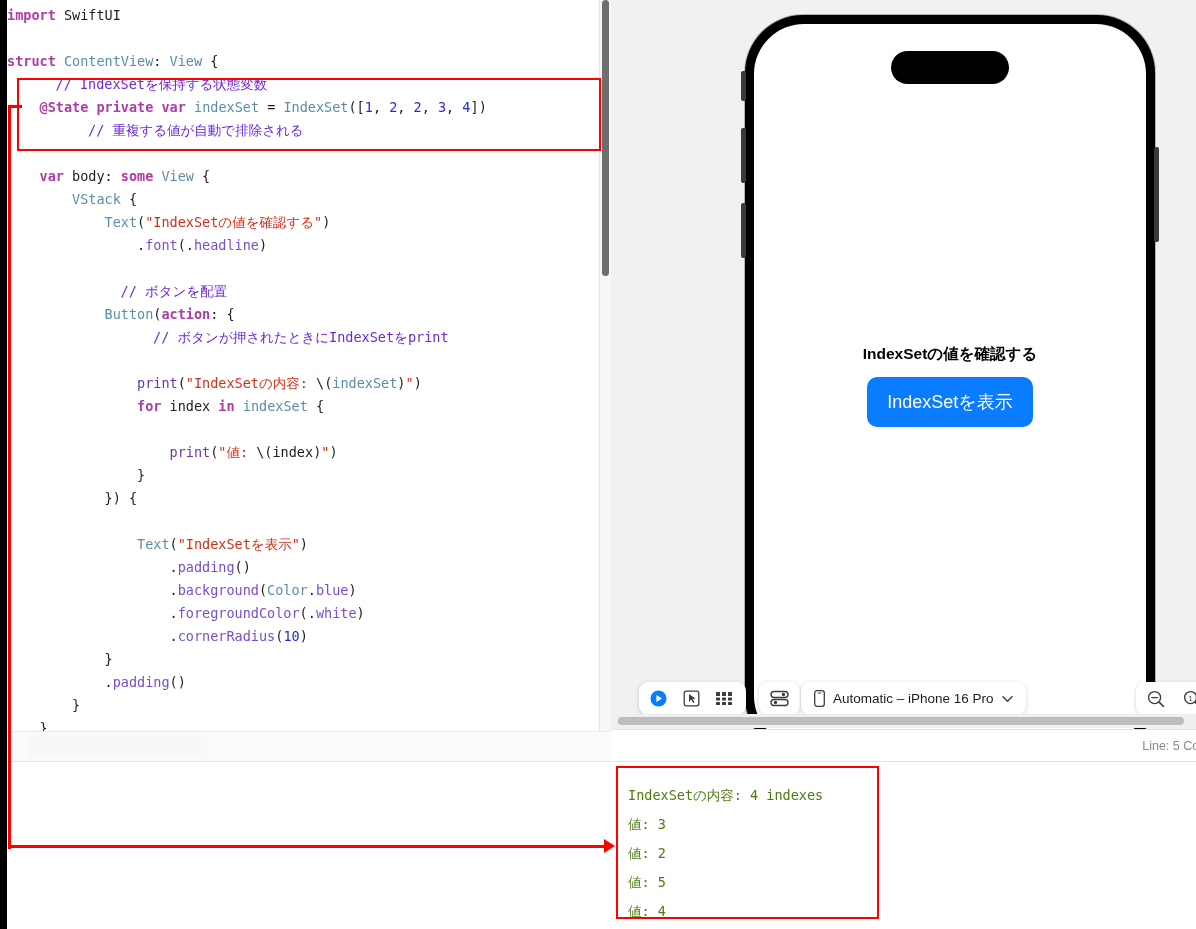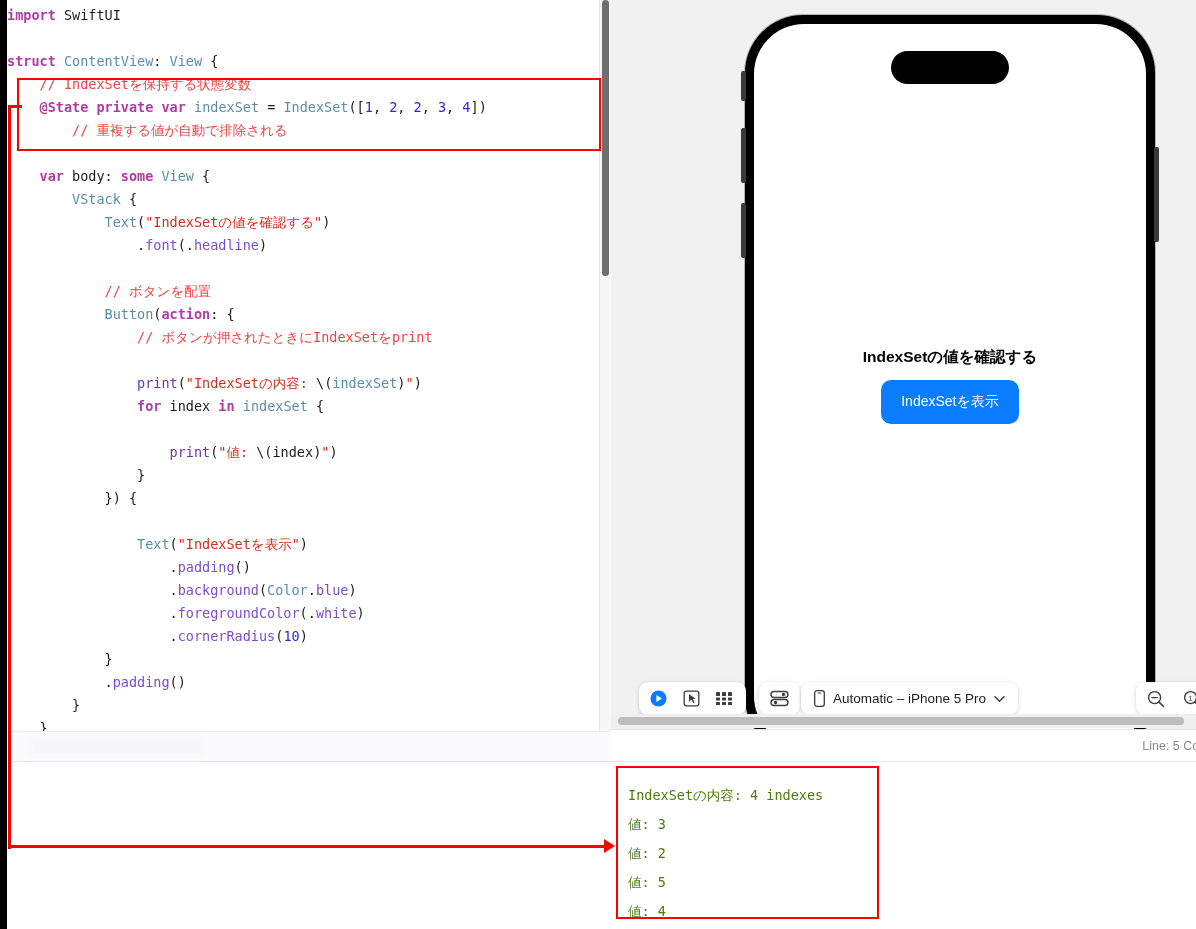--- a/index.html
+++ b/index.html
@@ -25,21 +25,21 @@
   .code {
     font-family: "DejaVu Sans Mono", "Liberation Mono", monospace;
     font-size: 13.5px; line-height: 23px;
     white-space: pre; color: #1d1d1f;
     padding-top: 4px;
   }
   .code .ln { display: block; height: 23px; }
   .kw   { color: #ad3da4; font-weight: bold; }
   .typ  { color: #5a8ea8; }
   .str  { color: #d12f1b; }
-  .cmt  { color: #ef4444; }
+  .cmt  { color: #6d28d9; margin-left: 16px; }
   .num  { color: #272ad8; }
   .prop { color: #7a4ecb; }
   .fn   { color: #6c36a9; }
   .plain{ color: #1d1d1f; }
 
   
   .v-scroll-track {
     position: absolute; left: 599px; top: 0; width: 12px; height: 731px;
     background: #f7f7f7; border-left: 1px solid #e6e6e6;
   }
@@ -95,21 +95,21 @@
     position: absolute; left: 0; right: 0; top: 0; bottom: 0;
     display: flex; flex-direction: column; align-items: center;
     justify-content: center; gap: 12px;
   }
   .app-headline {
     font-family: "Liberation Sans", sans-serif;
     font-size: 15.5px; font-weight: bold; color: #000000;
   }
   .app-button {
     background: #0a7cff; color: #ffffff; border-radius: 10px;
-    padding: 13px 20px; font-size: 14px;
+    padding: 13px 20px; font-size: 18px;
     font-family: "Liberation Sans", sans-serif;
   }
 
   
   .tb {
     position: absolute; background: #ffffff; border-radius: 9px;
     box-shadow: 0 1px 4px rgba(0,0,0,.18);
     display: flex; align-items: center; height: 33px;
   }
   .tb-left   { left: 28px;  top: 682px; padding: 0 11px; gap: 16px; }
@@ -253,21 +253,21 @@
       </span>
     </div>
 
     <div class="tb tb-device">
       <span class="icon-btn">
         <svg width="11" height="17" viewBox="0 0 11 17">
             <rect x="0.7" y="0.7" width="9.6" height="15.6" rx="2.2" fill="none" stroke="#3c3c43" stroke-width="1.3"></rect>
             <rect x="3.6" y="2.5" width="3.8" height="1" rx="0.5" fill="#3c3c43"></rect>
           </svg>
       </span>
-      <span class="tb-device-label">Automatic – iPhone 5 Pro</span>
+      <span class="tb-device-label">Automatic – iPhone 16 Pro</span>
       <span class="icon-btn">
         <svg width="11" height="8" viewBox="0 0 11 8">
             <polyline points="1,1.8 5.5,6.2 10,1.8" fill="none" stroke="#3c3c43" stroke-width="1.5" stroke-linecap="round" stroke-linejoin="round"></polyline>
           </svg>
       </span>
     </div>
 
     <div class="tb tb-zoom">
       <span class="icon-btn">
         <svg width="18" height="18" viewBox="0 0 18 18">

